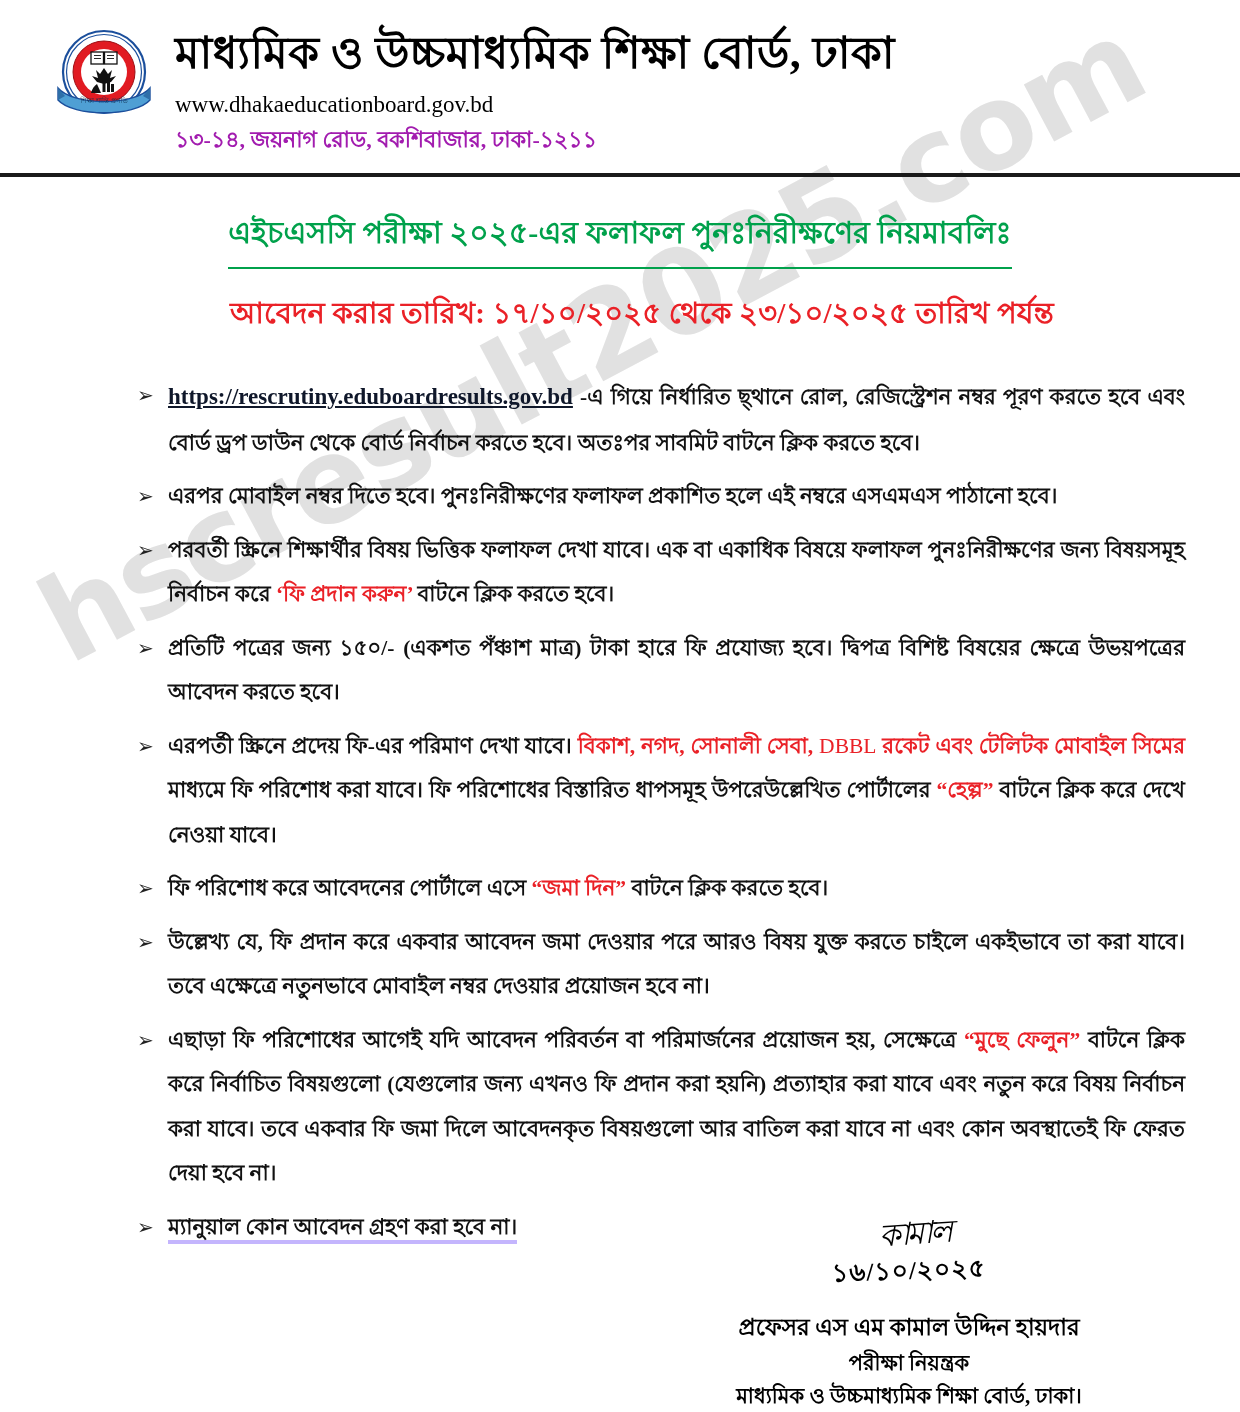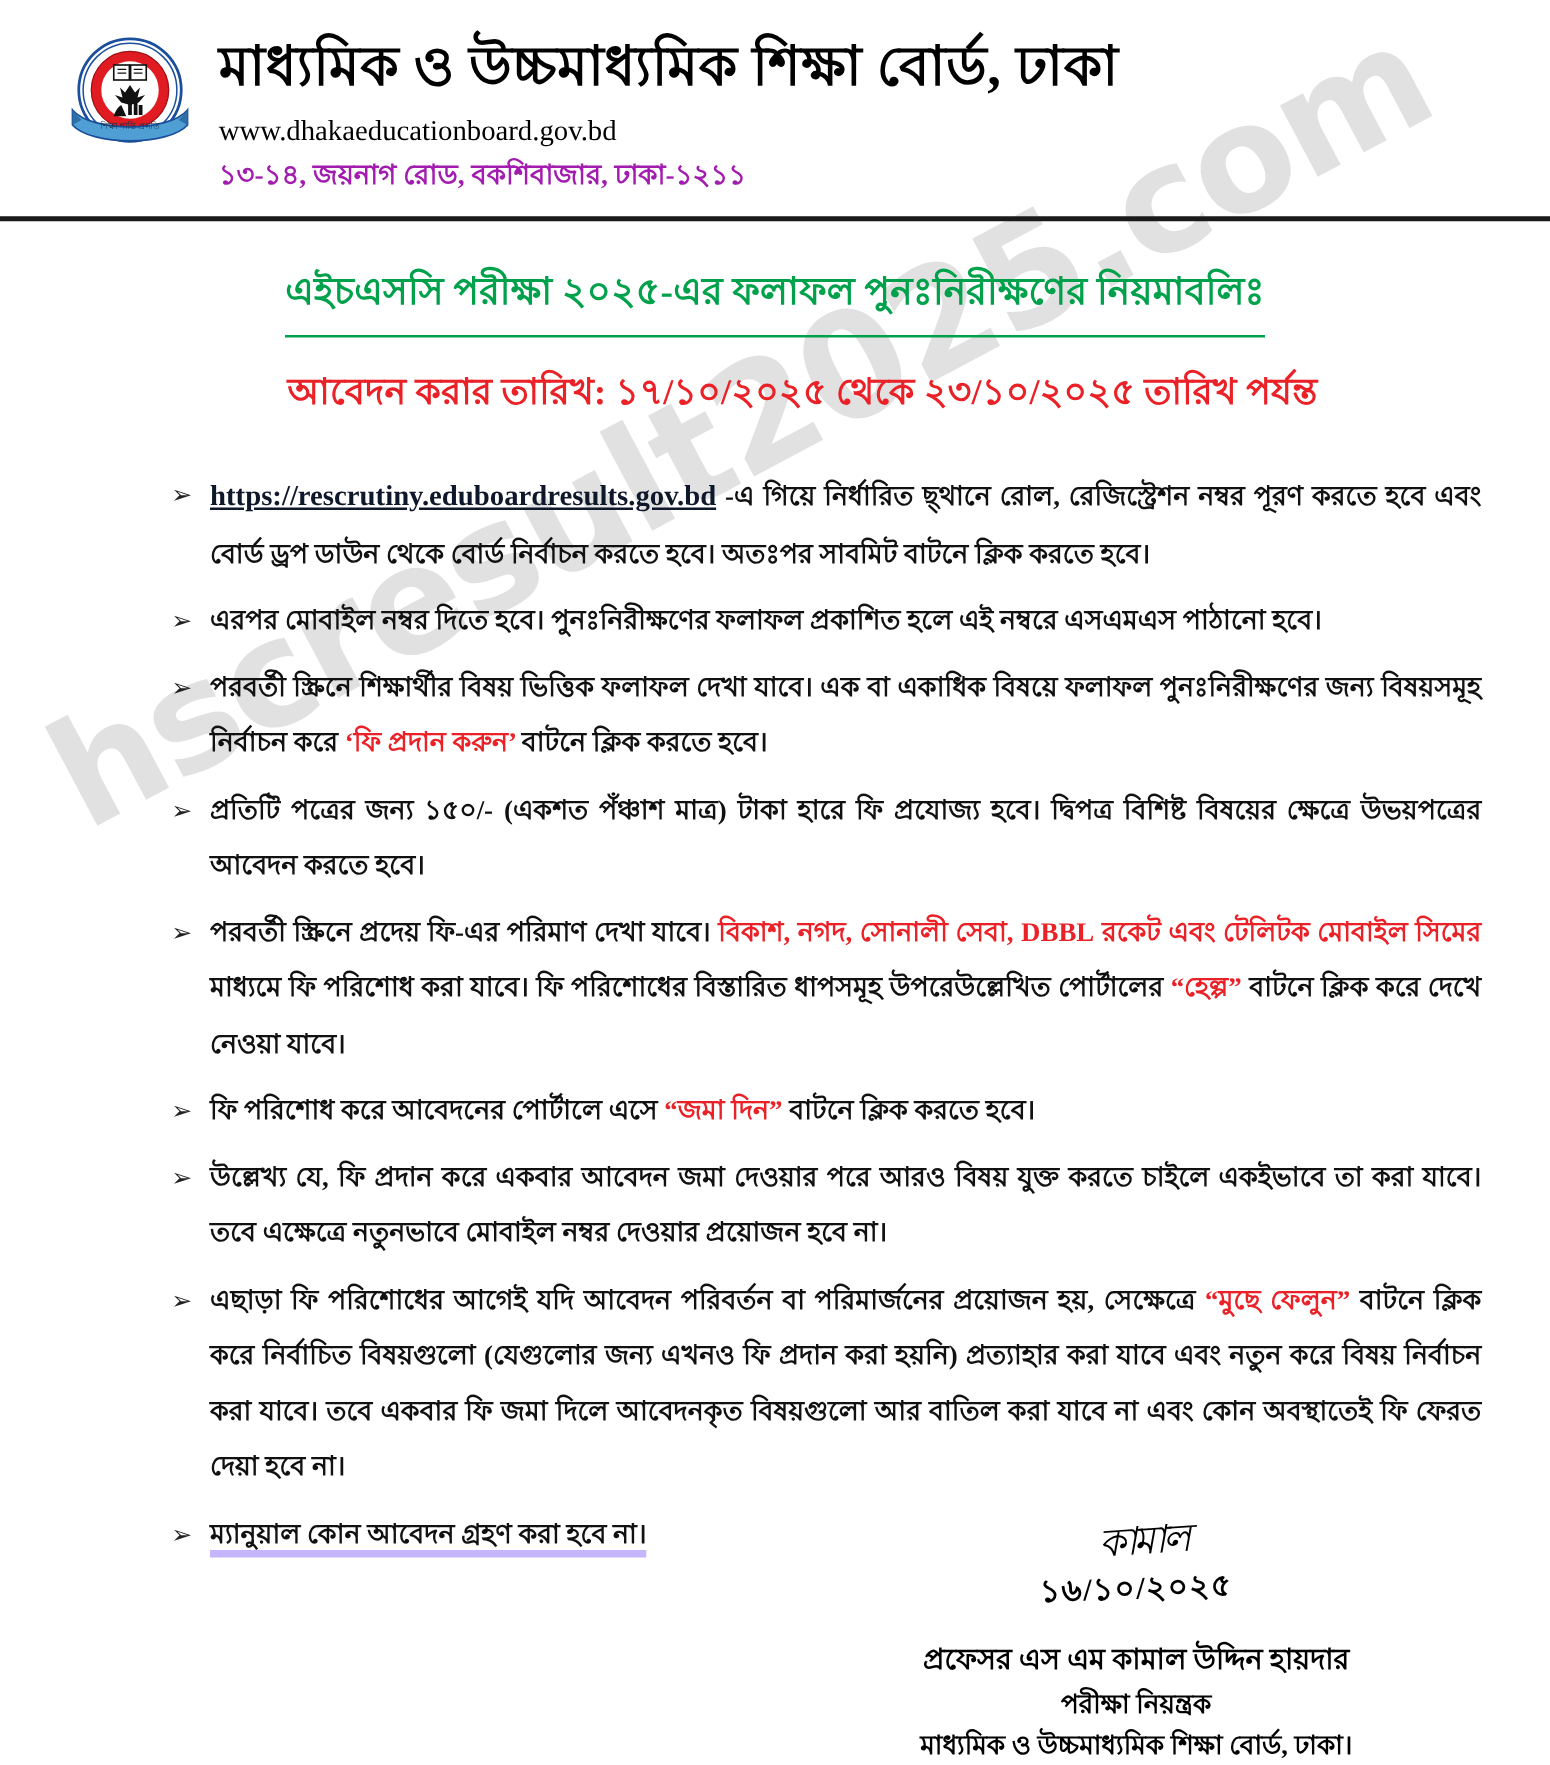--- a/index.html
+++ b/index.html
@@ -133,31 +133,31 @@
     left: -31px;
     top: 1px;
     font-family: "DejaVu Sans", sans-serif;
     font-size: 20px;
     line-height: 2.1;
     color: #222;
   }
   li.red-rule { color: #ea2127; }
   li.red-rule .marker { color: #ea2127; }
   li.red-rule .txt {
-    border-bottom: 6px solid #c4b5fd;
+    border-bottom: 4px solid #c4b5fd;
     padding-bottom: 1px;
   }
   .lnk {
     color: #0f172a;
     font-family: "Liberation Serif", serif;
     font-weight: 700;
     font-size: 23px;
   }
   .rd { color: #ea2127; }
-  .rd-serif { color: #ea2127; font-family: "Liberation Serif", serif; font-weight:700; }
+  .rd-serif { color: #ea2127; font-family: "Liberation Serif", serif; font-weight:400; }
 
   
   .sig-block {
     position: absolute;
     right: 96px;
     top: 1218px;
     width: 470px;
     text-align: center;
     z-index: 3;
   }
@@ -267,21 +267,21 @@
         <span>পরবর্তী স্ক্রিনে শিক্ষার্থীর বিষয় ভিত্তিক ফলাফল দেখা যাবে। এক বা একাধিক বিষয়ে ফলাফল পুনঃনিরীক্ষণের জন্য বিষয়সমূহ নির্বাচন করে </span><span class="rd">‘ফি প্রদান করুন’</span><span> বাটনে ক্লিক করতে হবে।</span>
       </li>
 
       <li>
         <span class="marker">➢</span>
         <span>প্রতিটি পত্রের জন্য ১৫০/- (একশত পঁঞ্চাশ মাত্র) টাকা হারে ফি প্রযোজ্য হবে। দ্বিপত্র বিশিষ্ট বিষয়ের ক্ষেত্রে উভয়পত্রের আবেদন করতে হবে।</span>
       </li>
 
       <li>
         <span class="marker">➢</span>
-        <span>পরবর্তী স্ক্রিনে প্রদেয় ফি-এর পরিমাণ দেখা যাবে। </span><span class="rd">বিকাশ, নগদ, সোনালী সেবা, </span><span class="rd-serif">DBBL</span><span class="rd"> রকেট এবং টেলিটক মোবাইল সিমের</span><span> মাধ্যমে ফি পরিশোধ করা যাবে। ফি পরিশোধের বিস্তারিত ধাপসমূহ উপরেউল্লেখিত পোর্টালের </span><span class="rd">“হেল্প”</span><span> বাটনে ক্লিক করে দেখে নেওয়া যাবে।</span>
+        <span>এরপর্তী স্ক্রিনে প্রদেয় ফি-এর পরিমাণ দেখা যাবে। </span><span class="rd">বিকাশ, নগদ, সোনালী সেবা, </span><span class="rd-serif">DBBL</span><span class="rd"> রকেট এবং টেলিটক মোবাইল সিমের</span><span> মাধ্যমে ফি পরিশোধ করা যাবে। ফি পরিশোধের বিস্তারিত ধাপসমূহ উপরেউল্লেখিত পোর্টালের </span><span class="rd">“হেল্প”</span><span> বাটনে ক্লিক করে দেখে নেওয়া যাবে।</span>
       </li>
 
       <li>
         <span class="marker">➢</span>
         <span>ফি পরিশোধ করে আবেদনের পোর্টালে এসে </span><span class="rd">“জমা দিন”</span><span> বাটনে ক্লিক করতে হবে।</span>
       </li>
 
       <li>
         <span class="marker">➢</span>
         <span>উল্লেখ্য যে, ফি প্রদান করে একবার আবেদন জমা দেওয়ার পরে আরও বিষয় যুক্ত করতে চাইলে একইভাবে তা করা যাবে। তবে এক্ষেত্রে নতুনভাবে মোবাইল নম্বর দেওয়ার প্রয়োজন হবে না।</span>

